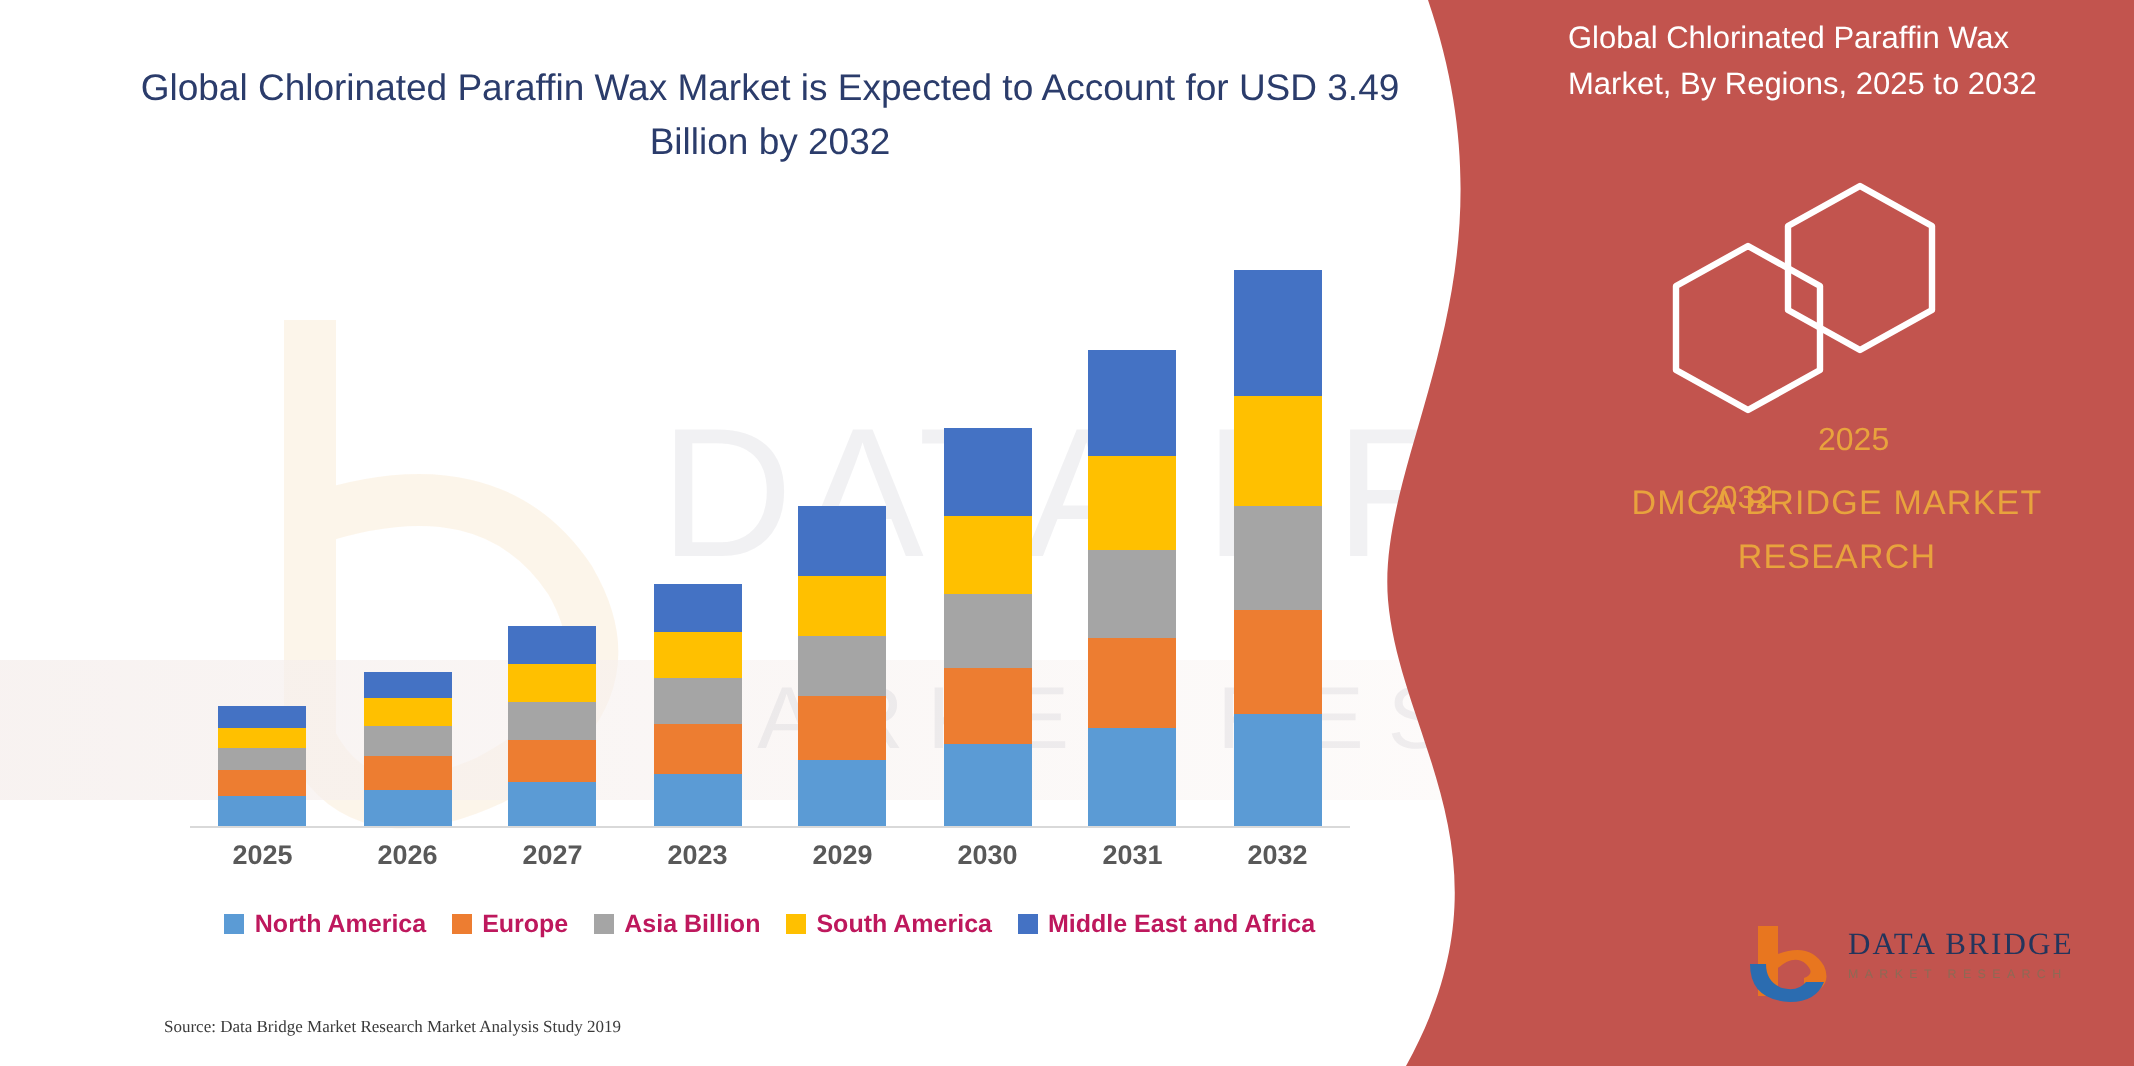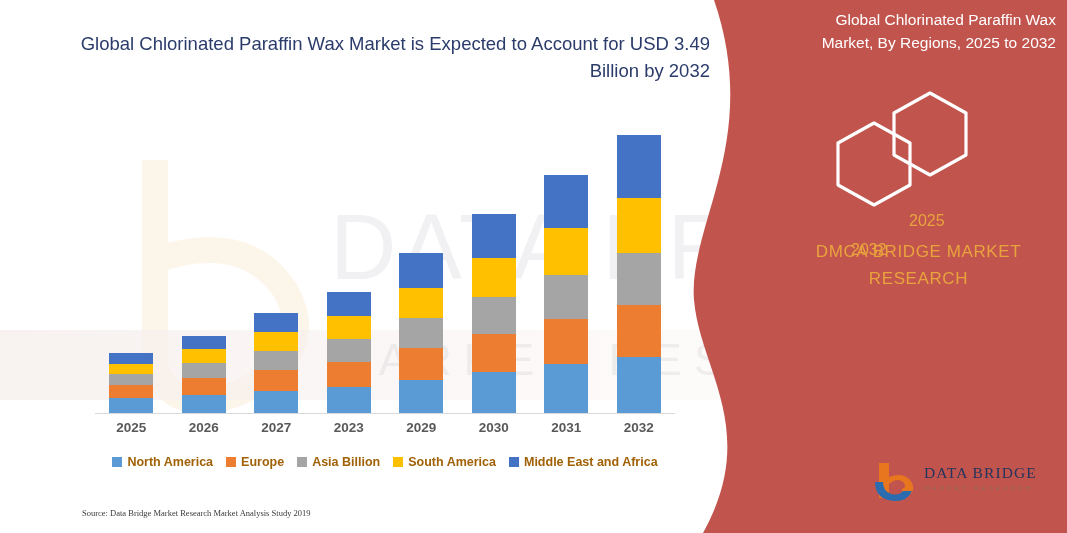--- a/index.html
+++ b/index.html
@@ -39,21 +39,21 @@
   .wm-band{
     position:absolute;left:0;top:330px;width:760px;height:70px;
     background:linear-gradient(90deg,rgba(245,238,236,0.75),rgba(250,244,242,0.35));
   }
 
   
   .left-panel{position:absolute;left:0;top:0;width:760px;height:533px;z-index:2;}
 
   .chart-title{
     position:absolute;left:60px;top:30px;width:650px;
-    text-align:right;
+    text-align:center;
     font-size:18.5px;line-height:27px;
     color:#2b3c6b;
     font-family:"Liberation Sans", sans-serif;
     font-weight:400;
   }
   .axis-line{
     position:absolute;left:95px;top:413px;width:580px;height:1px;
     background:#d9d9d9;
   }
   .bars{
@@ -78,21 +78,21 @@
   }
 
   .legend{
     position:absolute;left:95px;top:455px;width:580px;
     display:flex;justify-content:center;align-items:center;gap:13px;
     flex-wrap:nowrap;
   }
   .legend-item{display:flex;align-items:center;gap:5px;white-space:nowrap;}
   .legend-swatch{width:10px;height:10px;display:inline-block;}
   .legend-label{
-    font-size:12.5px;font-weight:bold;color:#a16207;
+    font-size:12.5px;font-weight:bold;color:#be185d;
     font-family:"Liberation Sans", sans-serif;
   }
 
   .footer{
     position:absolute;left:82px;top:508px;width:600px;
     display:flex;justify-content:space-between;
     font-size:8.5px;color:#3a3a3a;
     font-family:"Liberation Serif", serif;
   }
 
@@ -100,21 +100,21 @@
   .right-panel{
     position:absolute;left:0;top:0;width:1067px;height:533px;z-index:3;
     pointer-events:none;
   }
   .right-content{
     position:absolute;left:770px;top:0;width:297px;height:533px;z-index:4;
   }
   .rp-title{
     position:absolute;left:14px;top:8px;width:272px;
     font-size:15.5px;line-height:23px;color:#ffffff;
-    font-family:"Liberation Sans", sans-serif;font-weight:400;text-align:right;
+    font-family:"Liberation Sans", sans-serif;font-weight:400;
   }
   .hexes{position:absolute;left:0;top:85px;width:297px;height:130px;}
   .hex-label{
     position:absolute;color:#E8A33D;font-size:16px;
     font-family:"Liberation Sans", sans-serif;
   }
   .hex-2025-label{left:139px;top:127px;}
   .hex-2032-label{left:81px;top:156px;}
 
   .brand{

